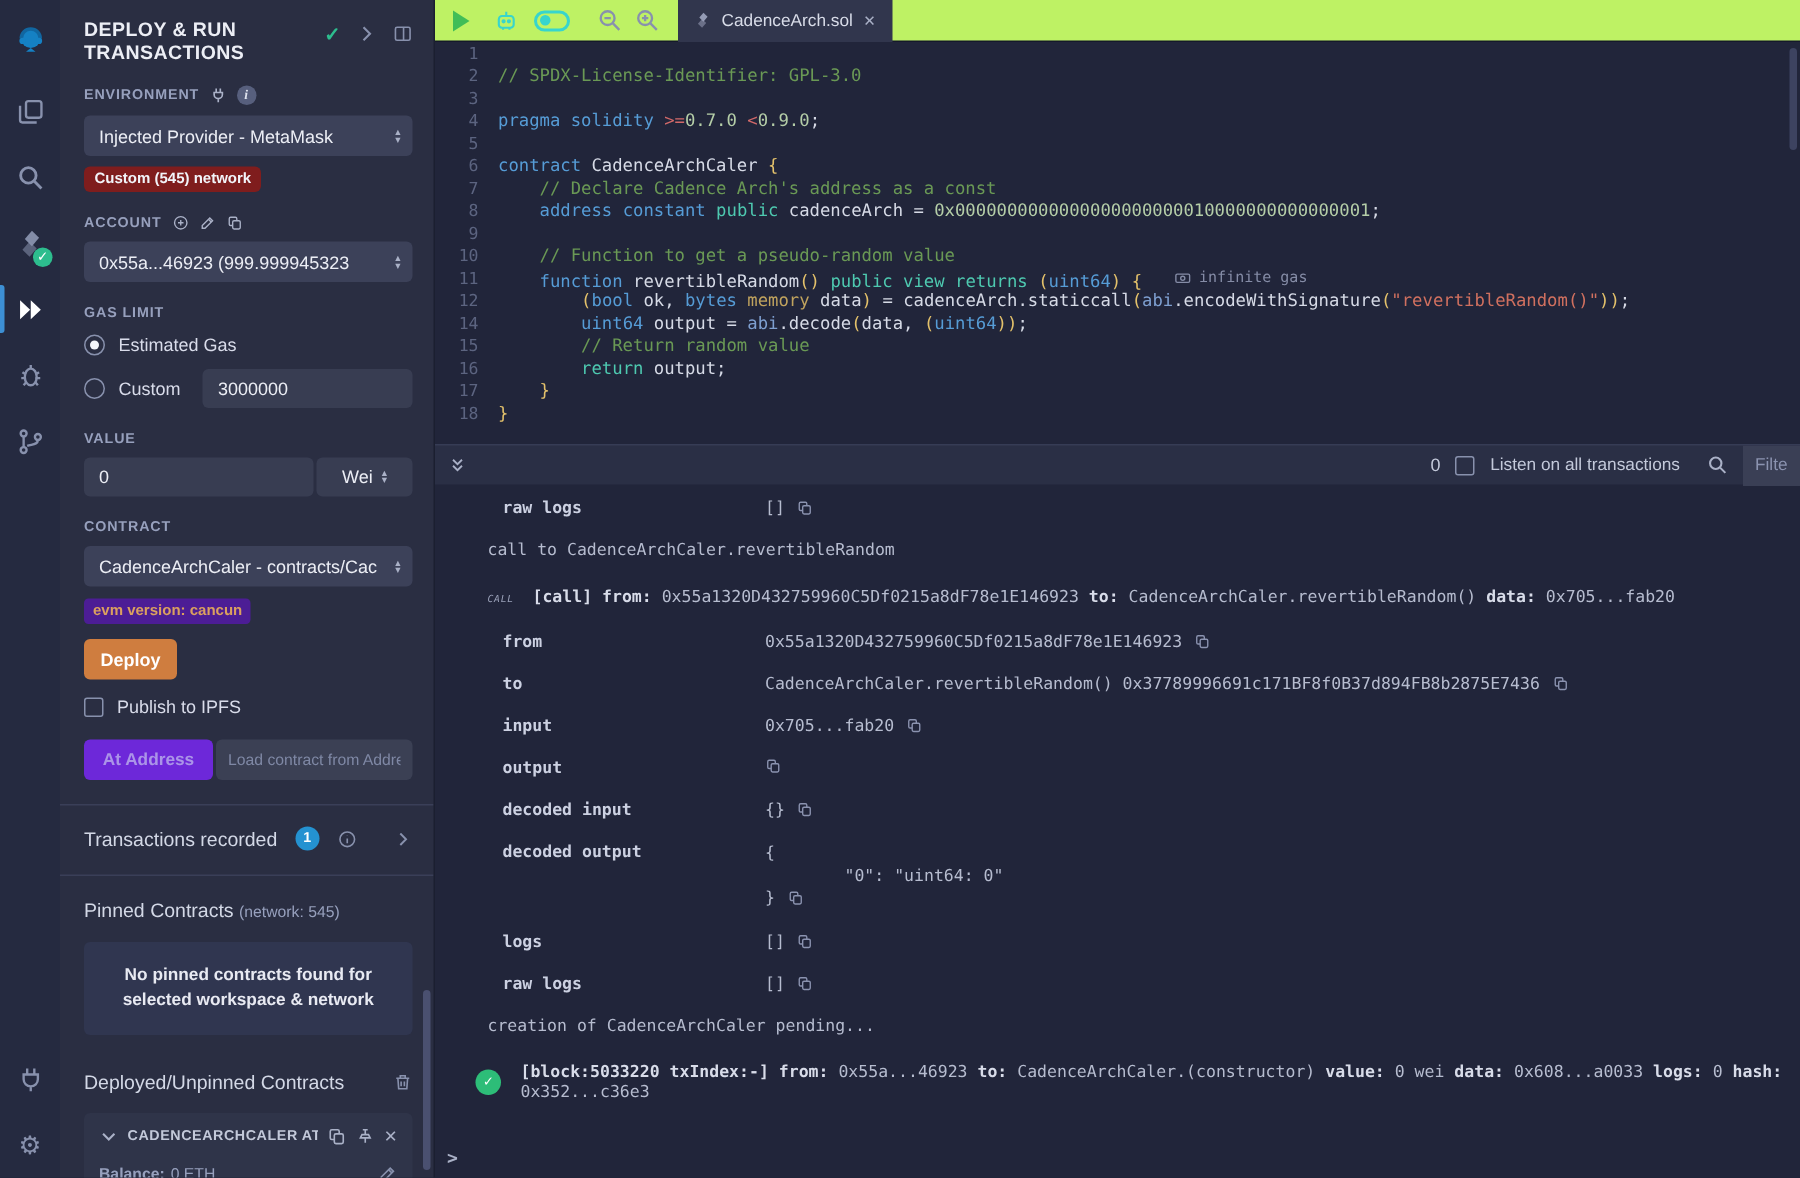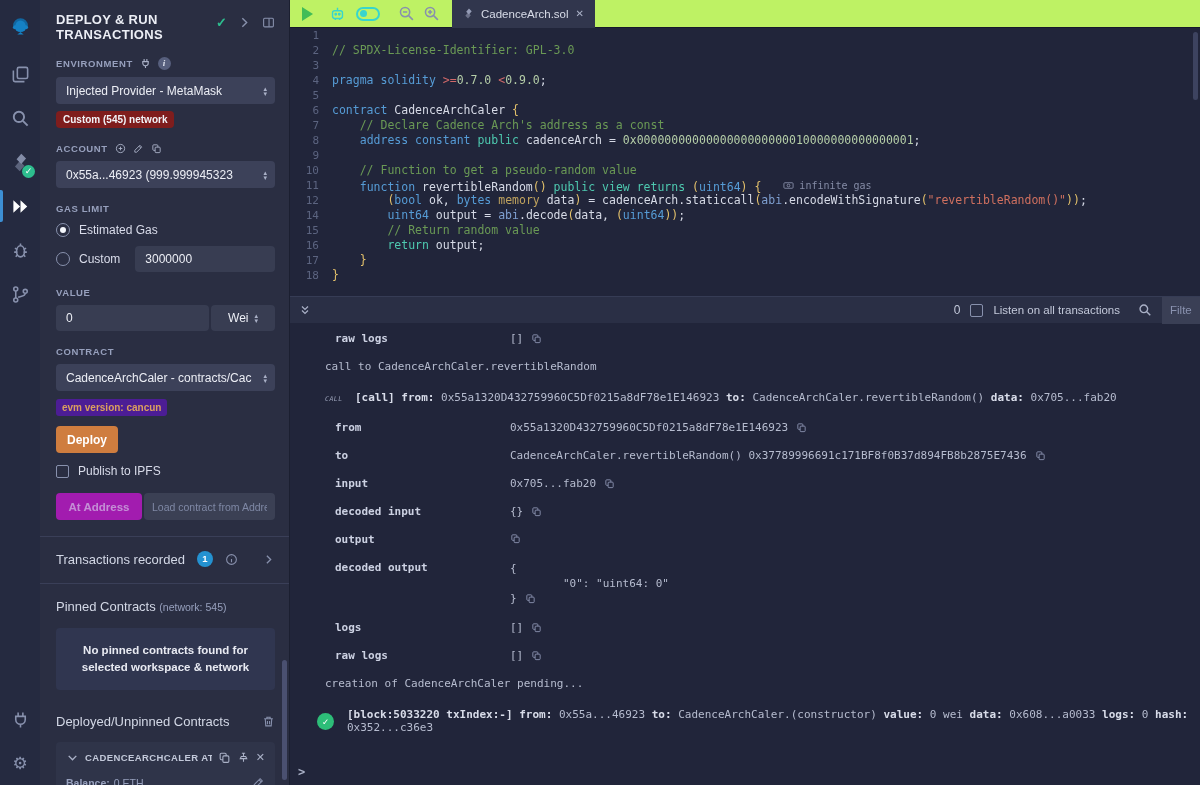--- a/index.html
+++ b/index.html
@@ -45,21 +45,21 @@
   .value-row { display:flex; gap:2px; margin-top:7px; }
   .value-input { flex:1; min-width:0; }
   .wei-box { width:64px; height:26px; background:#383d52; border-radius:4px; display:flex; align-items:center; justify-content:center; color:#eceef5; font-size:12px; }
 
   .evm-badge { display:inline-block; margin-top:8px; background:#4c1d95; color:#dba05f; font-size:10px; font-weight:bold; padding:3px 6px; border-radius:3px; }
   .deploy-btn { display:block; margin-top:10px; width:62px; height:27px; background:#cf7d3f; border:none; border-radius:4px; color:#fff; font-size:12px; font-weight:bold; }
   .publish-row { display:flex; align-items:center; gap:9px; margin-top:11px; font-size:12px; color:#d9dcea; }
   .checkbox { width:13px; height:13px; border:1px solid #8891ad; border-radius:2px; background:transparent; flex:none; }
 
   .ataddr-row { display:flex; gap:2px; margin-top:15px; }
-  .ataddr-btn { width:86px; height:27px; background:#a21caf; border:none; border-radius:4px; color:rgba(222,236,244,.55); font-size:11.5px; font-weight:bold; }
+  .ataddr-btn { width:86px; height:27px; background:#6d28d9; border:none; border-radius:4px; color:rgba(222,236,244,.55); font-size:11.5px; font-weight:bold; }
   .ataddr-input { flex:1; height:27px; background:#3b4054; border:none; border-radius:4px; color:#cfd4e4; font-size:10.5px; padding:0 8px; min-width:0; }
   .ataddr-input::placeholder { color:#7f88a5; }
 
   .divider { height:1px; background:#3a3f58; margin:16px -14px 0 -16px; }
 
   .txrec-row { display:flex; align-items:center; gap:12px; margin-top:14px; font-size:13px; color:#d3d8e6; }
   .count-badge { width:16px; height:16px; border-radius:50%; background:#2492d1; color:#fff; font-size:9.5px; font-weight:bold; text-align:center; line-height:16px; }
   .txrec-chev { margin-left:auto; }
 
   .pinned-title { margin-top:15px; font-size:13px; color:#d3d8e6; }
@@ -479,29 +479,29 @@
             </svg></span>
         </div>
         <div class="t-kv">
           <span class="t-label">input</span>
           <span class="t-value"><span>0x705...fab20</span><svg viewBox="0 0 24 24" fill="none" stroke="currentColor" stroke-width="2">
               <rect x="9" y="9" width="11" height="12" rx="2"></rect>
               <path d="M15 9V6a2 2 0 0 0-2-2H6a2 2 0 0 0-2 2v8a2 2 0 0 0 2 2h3"></path>
             </svg></span>
         </div>
         <div class="t-kv">
+          <span class="t-label">output</span>
+          <span class="t-value"><svg viewBox="0 0 24 24" fill="none" stroke="currentColor" stroke-width="2">
+              <rect x="9" y="9" width="11" height="12" rx="2"></rect>
+              <path d="M15 9V6a2 2 0 0 0-2-2H6a2 2 0 0 0-2 2v8a2 2 0 0 0 2 2h3"></path>
+            </svg></span>
+        </div>
+        <div class="t-kv">
           <span class="t-label">decoded input</span>
           <span class="t-value"><span>{}</span><svg viewBox="0 0 24 24" fill="none" stroke="currentColor" stroke-width="2">
-              <rect x="9" y="9" width="11" height="12" rx="2"></rect>
-              <path d="M15 9V6a2 2 0 0 0-2-2H6a2 2 0 0 0-2 2v8a2 2 0 0 0 2 2h3"></path>
-            </svg></span>
-        </div>
-        <div class="t-kv">
-          <span class="t-label">output</span>
-          <span class="t-value"><svg viewBox="0 0 24 24" fill="none" stroke="currentColor" stroke-width="2">
               <rect x="9" y="9" width="11" height="12" rx="2"></rect>
               <path d="M15 9V6a2 2 0 0 0-2-2H6a2 2 0 0 0-2 2v8a2 2 0 0 0 2 2h3"></path>
             </svg></span>
         </div>
         <div class="t-kv">
           <span class="t-label">decoded output</span>
           <span class="t-value t-block-lines"><span><div>{</div><div>        "0": "uint64: 0"</div><div class="t-lastline"><span>}</span><svg viewBox="0 0 24 24" fill="none" stroke="currentColor" stroke-width="2">
                   <rect x="9" y="9" width="11" height="12" rx="2"></rect>
                   <path d="M15 9V6a2 2 0 0 0-2-2H6a2 2 0 0 0-2 2v8a2 2 0 0 0 2 2h3"></path>
                 </svg></div></span></span>

